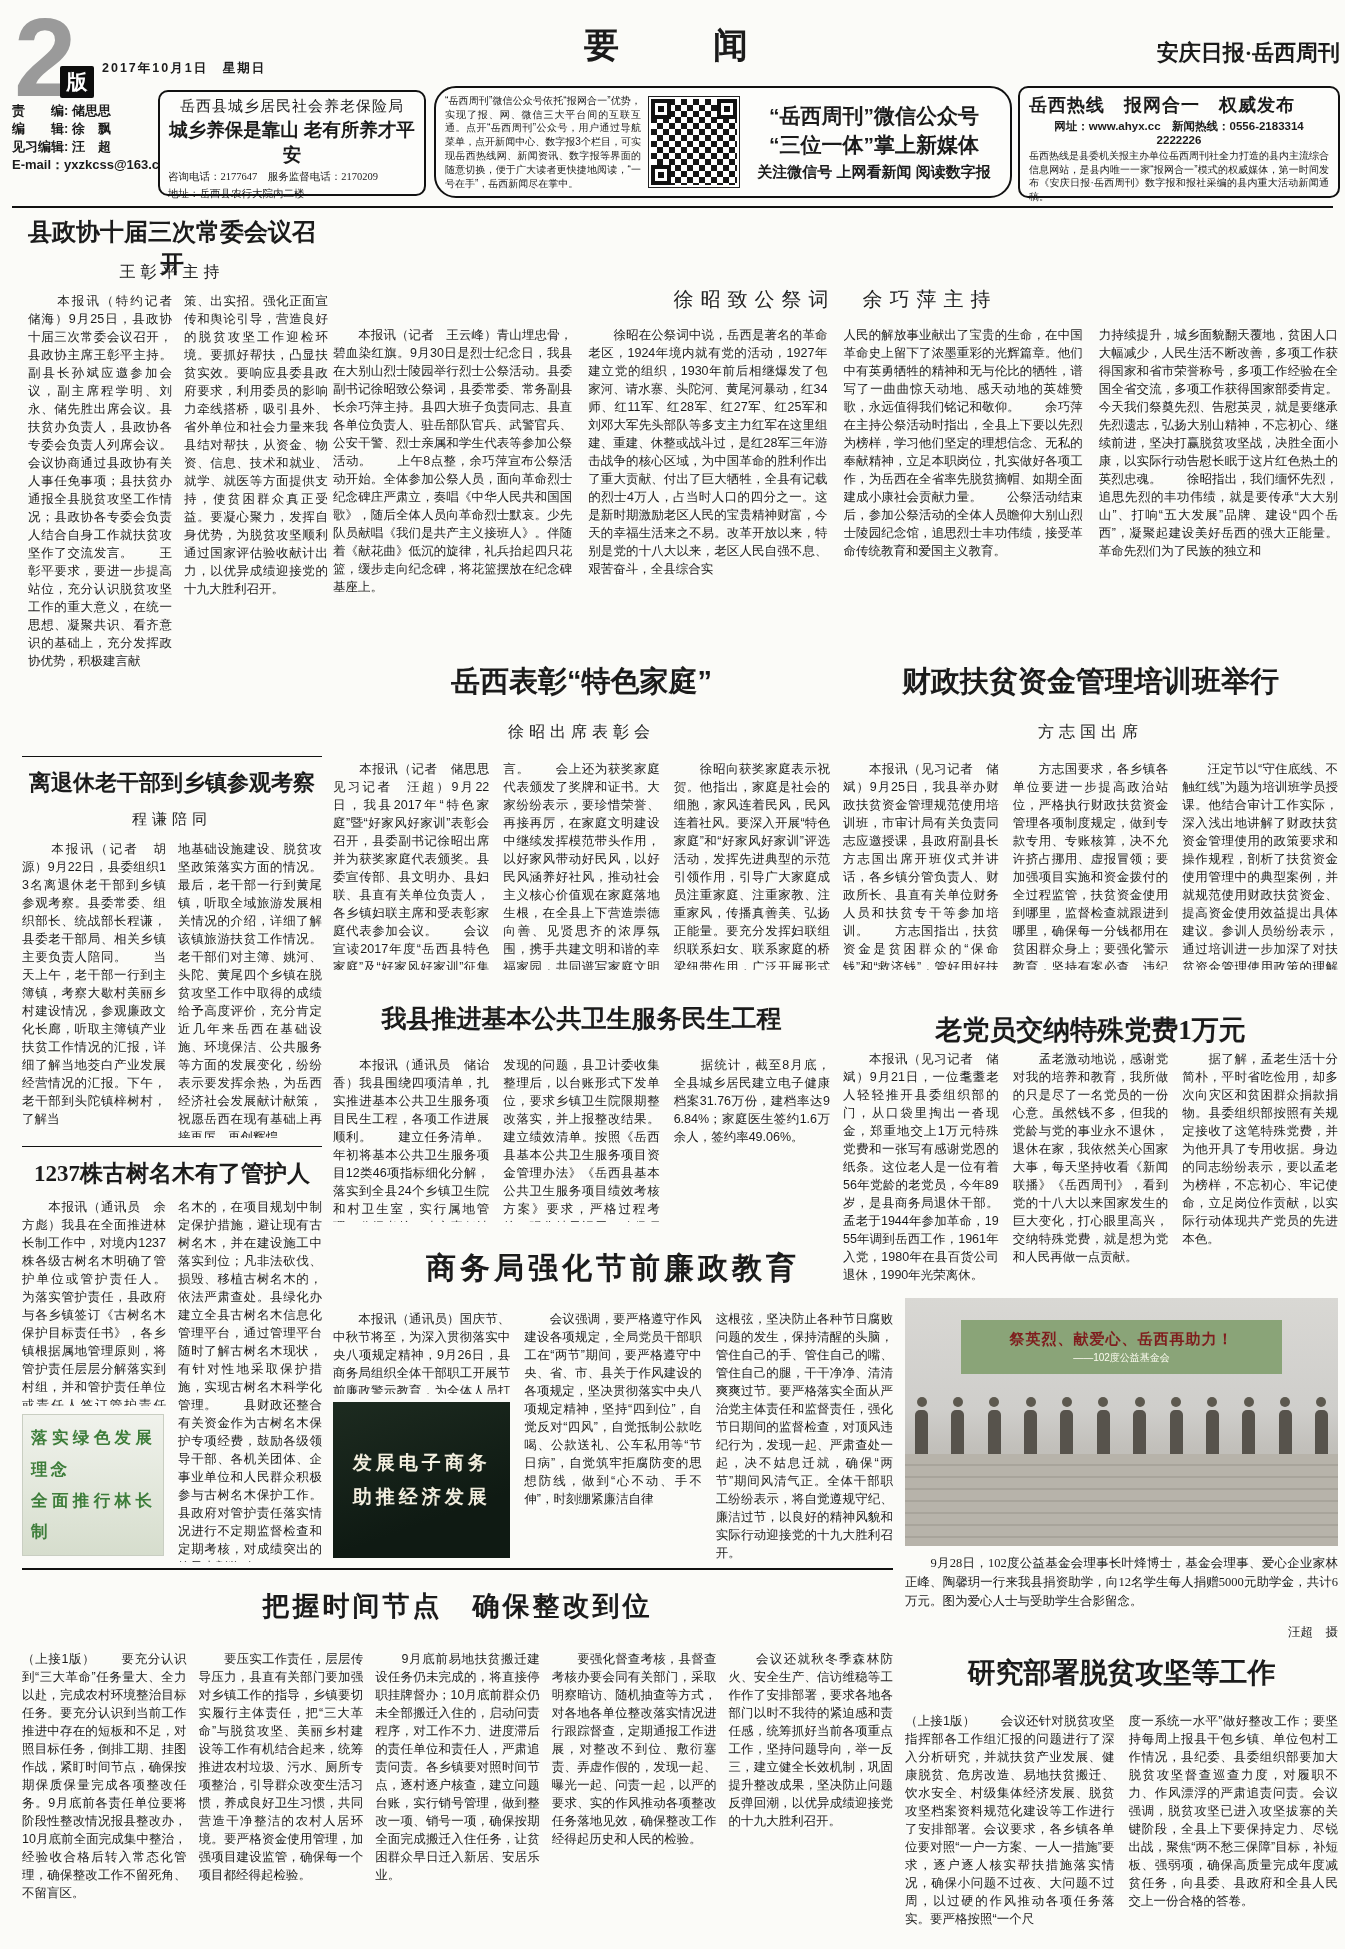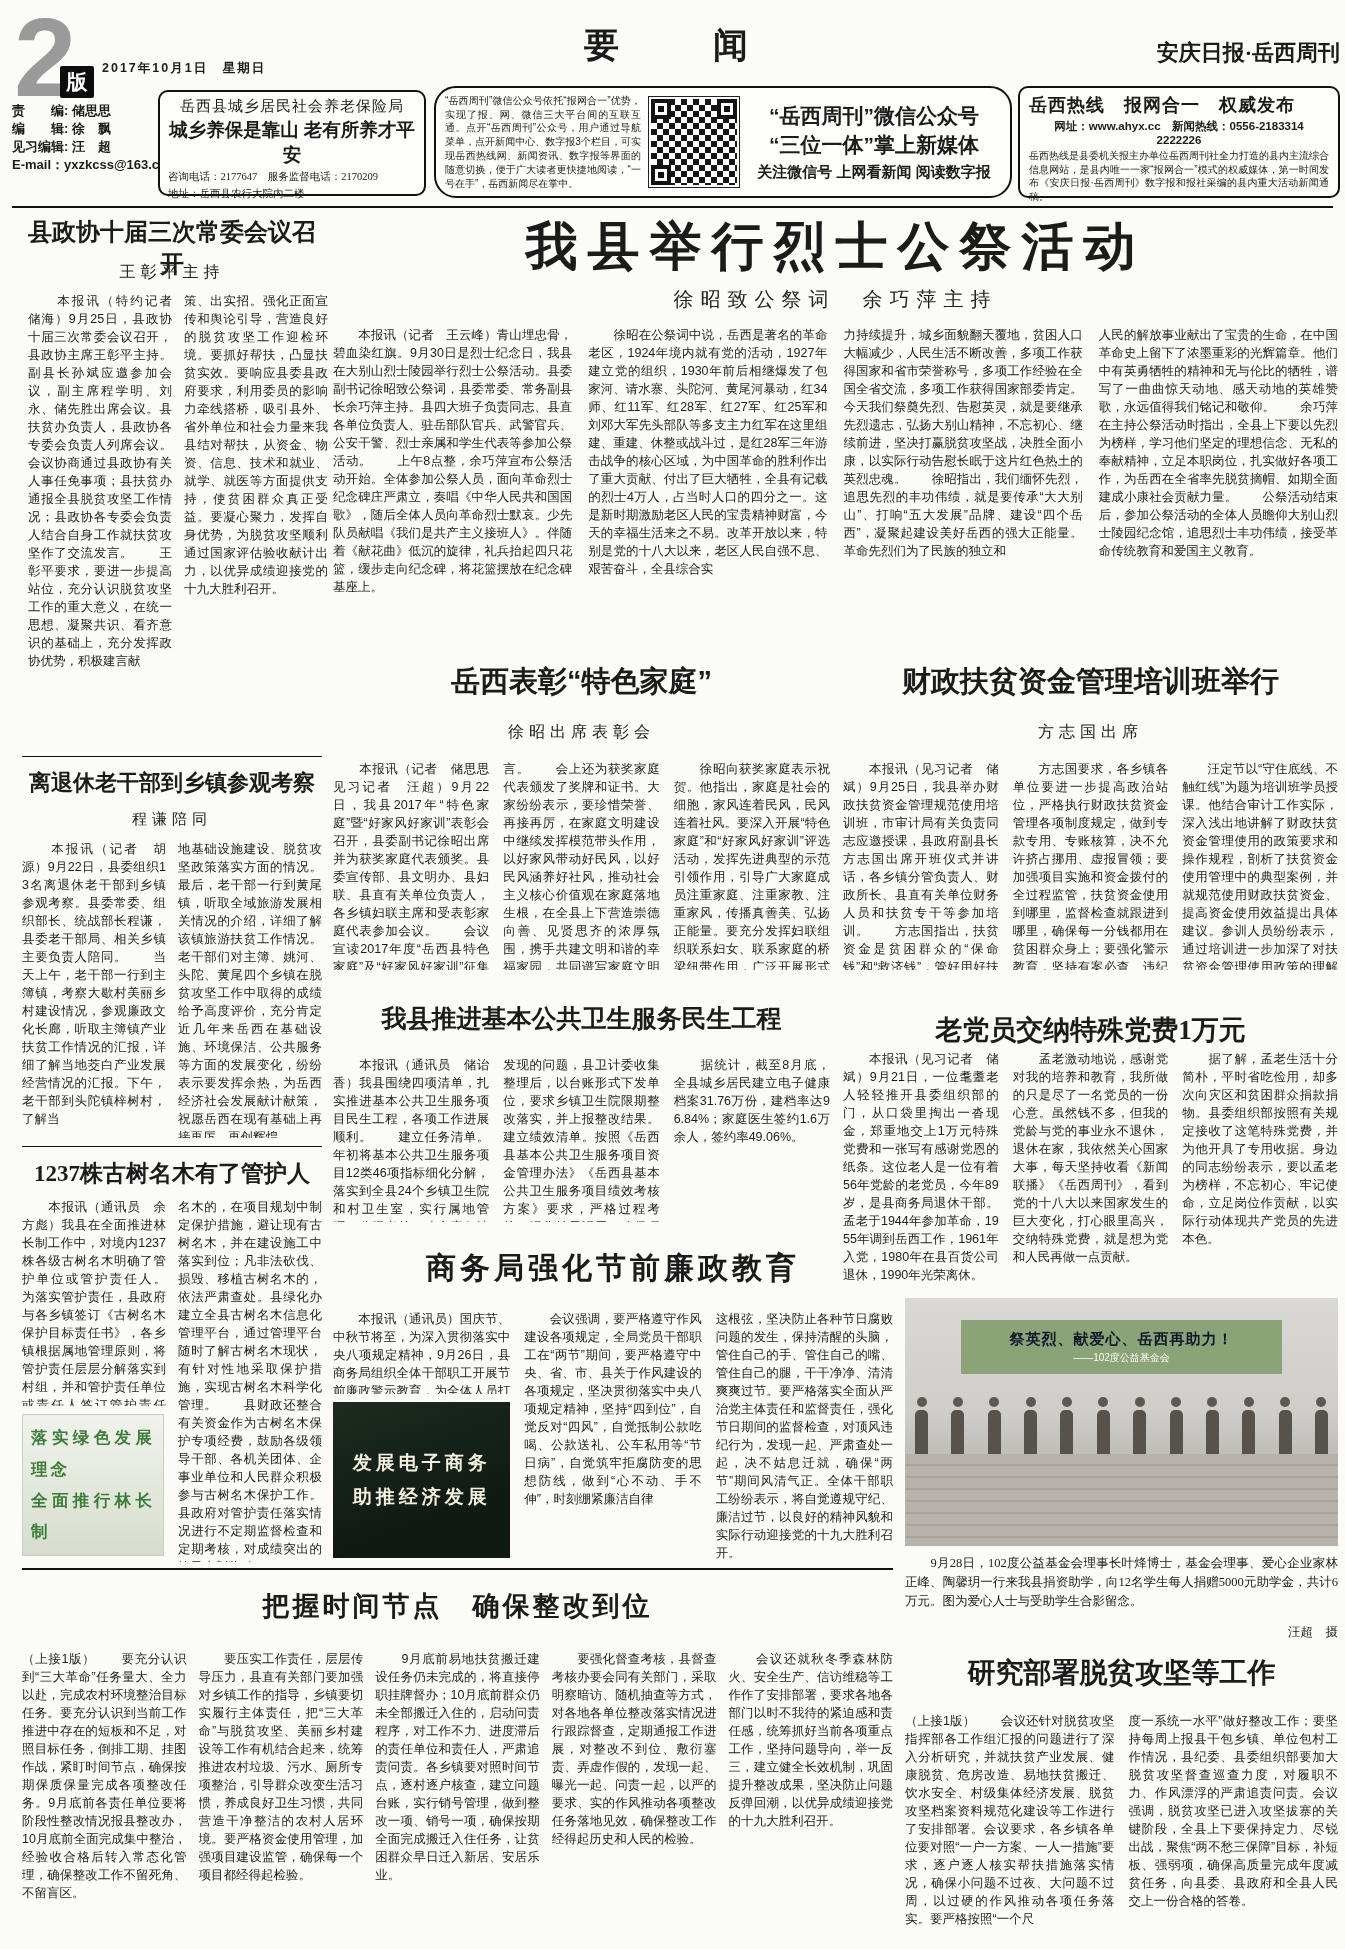--- a/index.html
+++ b/index.html
@@ -57,21 +57,21 @@
   #poster-box{width:100%;height:156px;margin-top:8px;background:linear-gradient(160deg,#1d2b20,#0f1a13 70%);
               color:#f3efdf;display:flex;flex-direction:column;justify-content:center;text-align:center;box-sizing:border-box;}
   #poster-box .pl{font-family:"Liberation Serif","DejaVu Serif",serif;font-weight:bold;font-size:19px;letter-spacing:4px;line-height:1.8;}
   
   #photo{left:905px;top:1298px;width:433px;height:248px;
          background:linear-gradient(180deg,#d9d8d4 0%,#cfcecb 45%,#c2c0bb 60%,#b5b2ab 100%);overflow:hidden;}
   #photo .planks{position:absolute;left:0;right:0;bottom:0;height:92px;
          background:repeating-linear-gradient(180deg,#b7b3aa 0 10px,#a8a49b 10px 12px);}
   #banner{position:absolute;left:56px;right:56px;top:22px;height:54px;background:#8aa478;
           display:flex;flex-direction:column;align-items:center;justify-content:center;}
-  #banner .b1{color:#0f172a;font-weight:900;font-size:15px;letter-spacing:1px;white-space:nowrap;}
+  #banner .b1{color:#7f1d1d;font-weight:900;font-size:15px;letter-spacing:1px;white-space:nowrap;}
   #banner .b2{color:#fdfcf0;font-size:10px;margin-top:2px;}
   #people{position:absolute;left:10px;right:10px;bottom:52px;display:flex;justify-content:space-between;}
   .person{width:13px;height:84px;background:#57534c;border-radius:5px 5px 2px 2px;position:relative;}
   .person::before{content:"";position:absolute;top:-13px;left:1.5px;width:10px;height:10px;border-radius:50%;background:#5d594f;}
   #caption{left:905px;top:1554px;width:433px;font-size:12.5px;line-height:1.5;text-align:justify;
            font-family:"Liberation Serif","DejaVu Serif",serif;}
   #credit{left:905px;top:1624px;width:433px;text-align:right;font-size:12.5px;font-family:"Liberation Serif","DejaVu Serif",serif;}
 </style>
 </head>
 <body>
@@ -145,27 +145,26 @@
     <div class="col">
       <p class="col" style="height:208px;margin:0;">　　本报讯（通讯员　余方彪）我县在全面推进林长制工作中，对境内1237株各级古树名木明确了管护单位或管护责任人。　　为落实管护责任，县政府与各乡镇签订《古树名木保护目标责任书》，各乡镇根据属地管理原则，将管护责任层层分解落实到村组，并和管护责任单位或责任人签订管护责任书，做到每株古树名木都有人管、有人护。县绿化办对全县古树名木统一登记造册、挂牌保护，牌上标明树种、编号、管护单位及责任人姓名、联系电话、保护等级、树龄等信息。对新改扩建项目范围内有古树</p>
       <div id="green-box">
         <div class="gl">落实绿色发展理念</div>
         <div class="gl">全面推行林长制</div>
       </div>
     </div>
     <p class="col">名木的，在项目规划中制定保护措施，避让现有古树名木，并在建设施工中落实到位；凡非法砍伐、损毁、移植古树名木的，依法严肃查处。县绿化办建立全县古树名木信息化管理平台，通过管理平台随时了解古树名木现状，有针对性地采取保护措施，实现古树名木科学化管理。　　县财政还整合有关资金作为古树名木保护专项经费，鼓励各级领导干部、各机关团体、企事业单位和人民群众积极参与古树名木保护工作。县政府对管护责任落实情况进行不定期监督检查和定期考核，对成绩突出的给予表彰奖励。</p>
   </div>
 
-  <div class="abs hl ctr" style="left:333px;top:212px;width:1005px;font-size:52px;letter-spacing:10px;">我县举行烈士公祭活动</div>
   <div class="abs byline ctr" style="left:333px;top:286px;width:1005px;font-size:20px;letter-spacing:7px;">徐昭致公祭词　余巧萍主持</div>
   <div class="abs body g16" style="left:333px;top:326px;width:1005px;height:300px;">
     <p class="col">　　本报讯（记者　王云峰）青山埋忠骨，碧血染红旗。9月30日是烈士纪念日，我县在大别山烈士陵园举行烈士公祭活动。县委副书记徐昭致公祭词，县委常委、常务副县长余巧萍主持。县四大班子负责同志、县直各单位负责人、驻岳部队官兵、武警官兵、公安干警、烈士亲属和学生代表等参加公祭活动。　　上午8点整，余巧萍宣布公祭活动开始。全体参加公祭人员，面向革命烈士纪念碑庄严肃立，奏唱《中华人民共和国国歌》，随后全体人员向革命烈士默哀。少先队员献唱《我们是共产主义接班人》。伴随着《献花曲》低沉的旋律，礼兵抬起四只花篮，缓步走向纪念碑，将花篮摆放在纪念碑基座上。</p>
     <p class="col">　　徐昭在公祭词中说，岳西是著名的革命老区，1924年境内就有党的活动，1927年建立党的组织，1930年前后相继爆发了包家河、请水寨、头陀河、黄尾河暴动，红34师、红11军、红28军、红27军、红25军和刘邓大军先头部队等多支主力红军在这里组建、重建、休整或战斗过，是红28军三年游击战争的核心区域，为中国革命的胜利作出了重大贡献、付出了巨大牺牲，全县有记载的烈士4万人，占当时人口的四分之一。这是新时期激励老区人民的宝贵精神财富，今天的幸福生活来之不易。改革开放以来，特别是党的十八大以来，老区人民自强不息、艰苦奋斗，全县综合实</p>
+    <p class="col">人民的解放事业献出了宝贵的生命，在中国革命史上留下了浓墨重彩的光辉篇章。他们中有英勇牺牲的精神和无与伦比的牺牲，谱写了一曲曲惊天动地、感天动地的英雄赞歌，永远值得我们铭记和敬仰。　　余巧萍在主持公祭活动时指出，全县上下要以先烈为榜样，学习他们坚定的理想信念、无私的奉献精神，立足本职岗位，扎实做好各项工作，为岳西在全省率先脱贫摘帽、如期全面建成小康社会贡献力量。　　公祭活动结束后，参加公祭活动的全体人员瞻仰大别山烈士陵园纪念馆，追思烈士丰功伟绩，接受革命传统教育和爱国主义教育。</p>
     <p class="col">力持续提升，城乡面貌翻天覆地，贫困人口大幅减少，人民生活不断改善，多项工作获得国家和省市荣誉称号，多项工作经验在全国全省交流，多项工作获得国家部委肯定。今天我们祭奠先烈、告慰英灵，就是要继承先烈遗志，弘扬大别山精神，不忘初心、继续前进，坚决打赢脱贫攻坚战，决胜全面小康，以实际行动告慰长眠于这片红色热土的英烈忠魂。　　徐昭指出，我们缅怀先烈，追思先烈的丰功伟绩，就是要传承“大大别山”、打响“五大发展”品牌、建设“四个岳西”，凝聚起建设美好岳西的强大正能量。革命先烈们为了民族的独立和</p>
-    <p class="col">人民的解放事业献出了宝贵的生命，在中国革命史上留下了浓墨重彩的光辉篇章。他们中有英勇牺牲的精神和无与伦比的牺牲，谱写了一曲曲惊天动地、感天动地的英雄赞歌，永远值得我们铭记和敬仰。　　余巧萍在主持公祭活动时指出，全县上下要以先烈为榜样，学习他们坚定的理想信念、无私的奉献精神，立足本职岗位，扎实做好各项工作，为岳西在全省率先脱贫摘帽、如期全面建成小康社会贡献力量。　　公祭活动结束后，参加公祭活动的全体人员瞻仰大别山烈士陵园纪念馆，追思烈士丰功伟绩，接受革命传统教育和爱国主义教育。</p>
   </div>
 
   <div class="abs hl ctr" style="left:333px;top:662px;width:497px;font-size:29px;">岳西表彰“特色家庭”</div>
   <div class="abs byline ctr" style="left:333px;top:722px;width:497px;font-size:16px;">徐昭出席表彰会</div>
   <div class="abs body g14" style="left:333px;top:760px;width:497px;height:210px;">
     <p class="col">　　本报讯（记者　储思思　见习记者　汪超）9月22日，我县2017年“特色家庭”暨“好家风好家训”表彰会召开，县委副书记徐昭出席并为获奖家庭代表颁奖。县委宣传部、县文明办、县妇联、县直有关单位负责人，各乡镇妇联主席和受表彰家庭代表参加会议。　　会议宣读2017年度“岳西县特色家庭”及“好家风好家训”征集评选活动获奖名单，共评选出“最美家庭”23户、“平安家庭”30户、“文明家庭”30户、“好婆婆”“好媳妇”“书香家庭”120户等一批先进典型。获奖代表会上作交流发</p>
     <p class="col">言。　　会上还为获奖家庭代表颁发了奖牌和证书。大家纷纷表示，要珍惜荣誉、再接再厉，在家庭文明建设中继续发挥模范带头作用，以好家风带动好民风，以好民风涵养好社风，推动社会主义核心价值观在家庭落地生根，在全县上下营造崇德向善、见贤思齐的浓厚氛围，携手共建文明和谐的幸福家园，共同谱写家庭文明建设崭新篇章，争做文明风尚的倡导者、践行者和传播者，以千千万万家庭的好家风支撑起全社会的好风气。</p>
     <p class="col">　　徐昭向获奖家庭表示祝贺。他指出，家庭是社会的细胞，家风连着民风，民风连着社风。要深入开展“特色家庭”和“好家风好家训”评选活动，发挥先进典型的示范引领作用，引导广大家庭成员注重家庭、注重家教、注重家风，传播真善美、弘扬正能量。要充分发挥妇联组织联系妇女、联系家庭的桥梁纽带作用，广泛开展形式多样的家庭文明创建活动，以家风正民风、以民风促社风，为决胜脱贫攻坚、建设美好岳西汇聚向上向善的强大力量，以优异成绩迎接党的十九大胜利召开。</p>
   </div>
 

